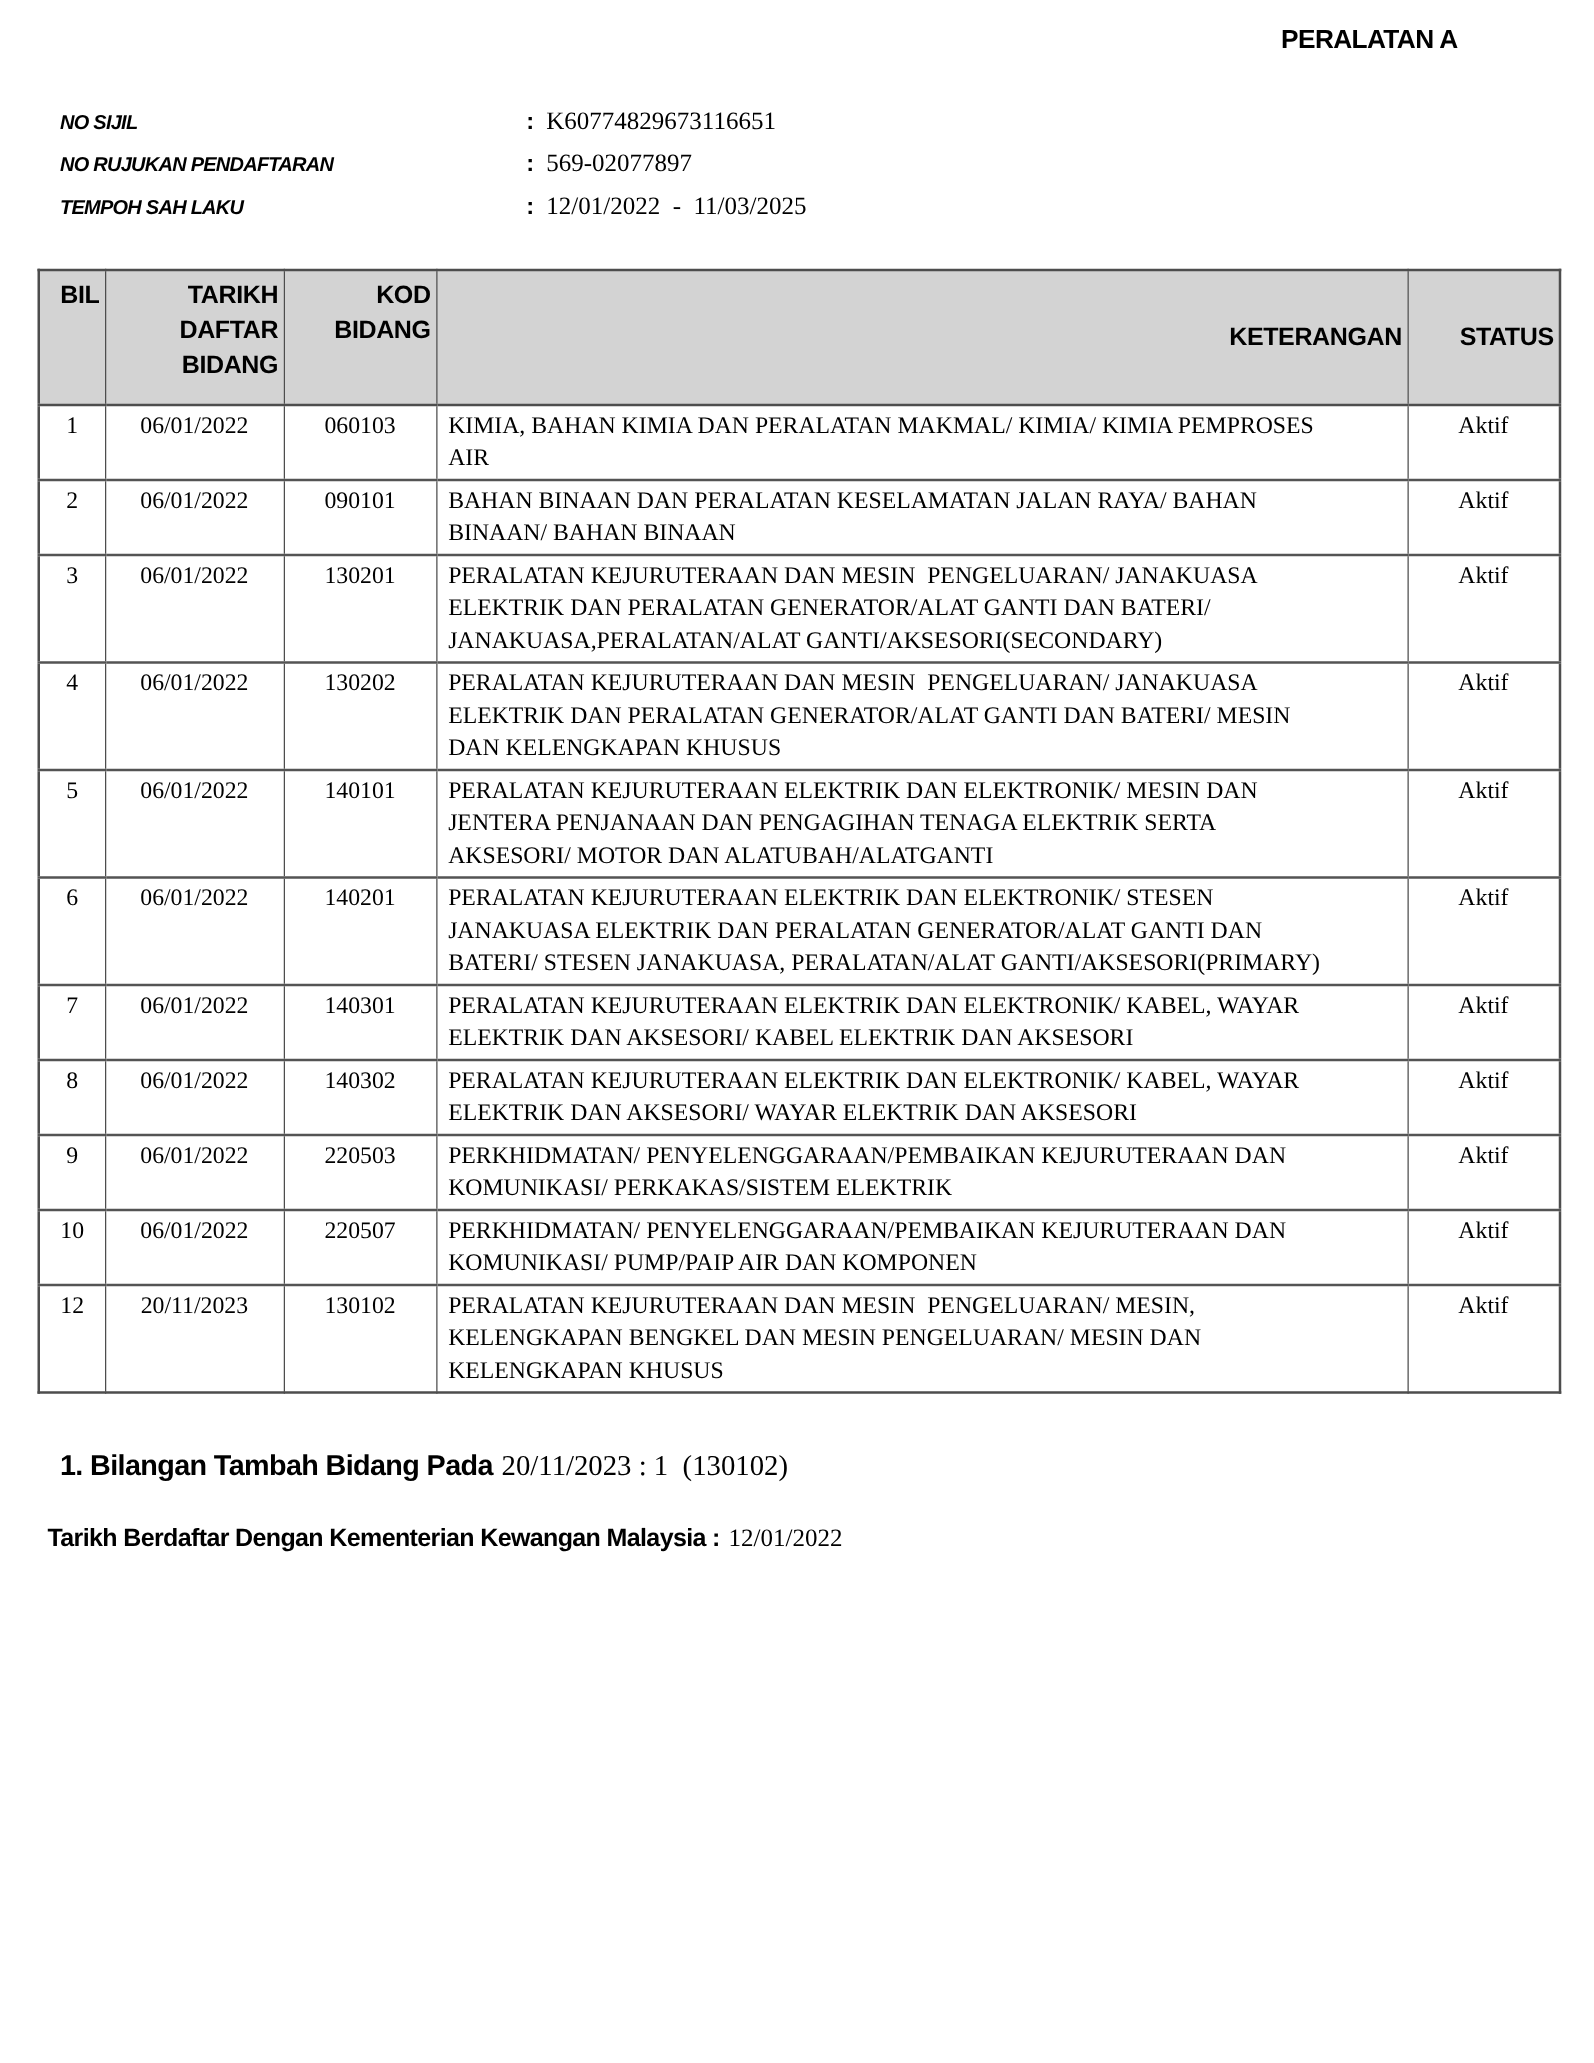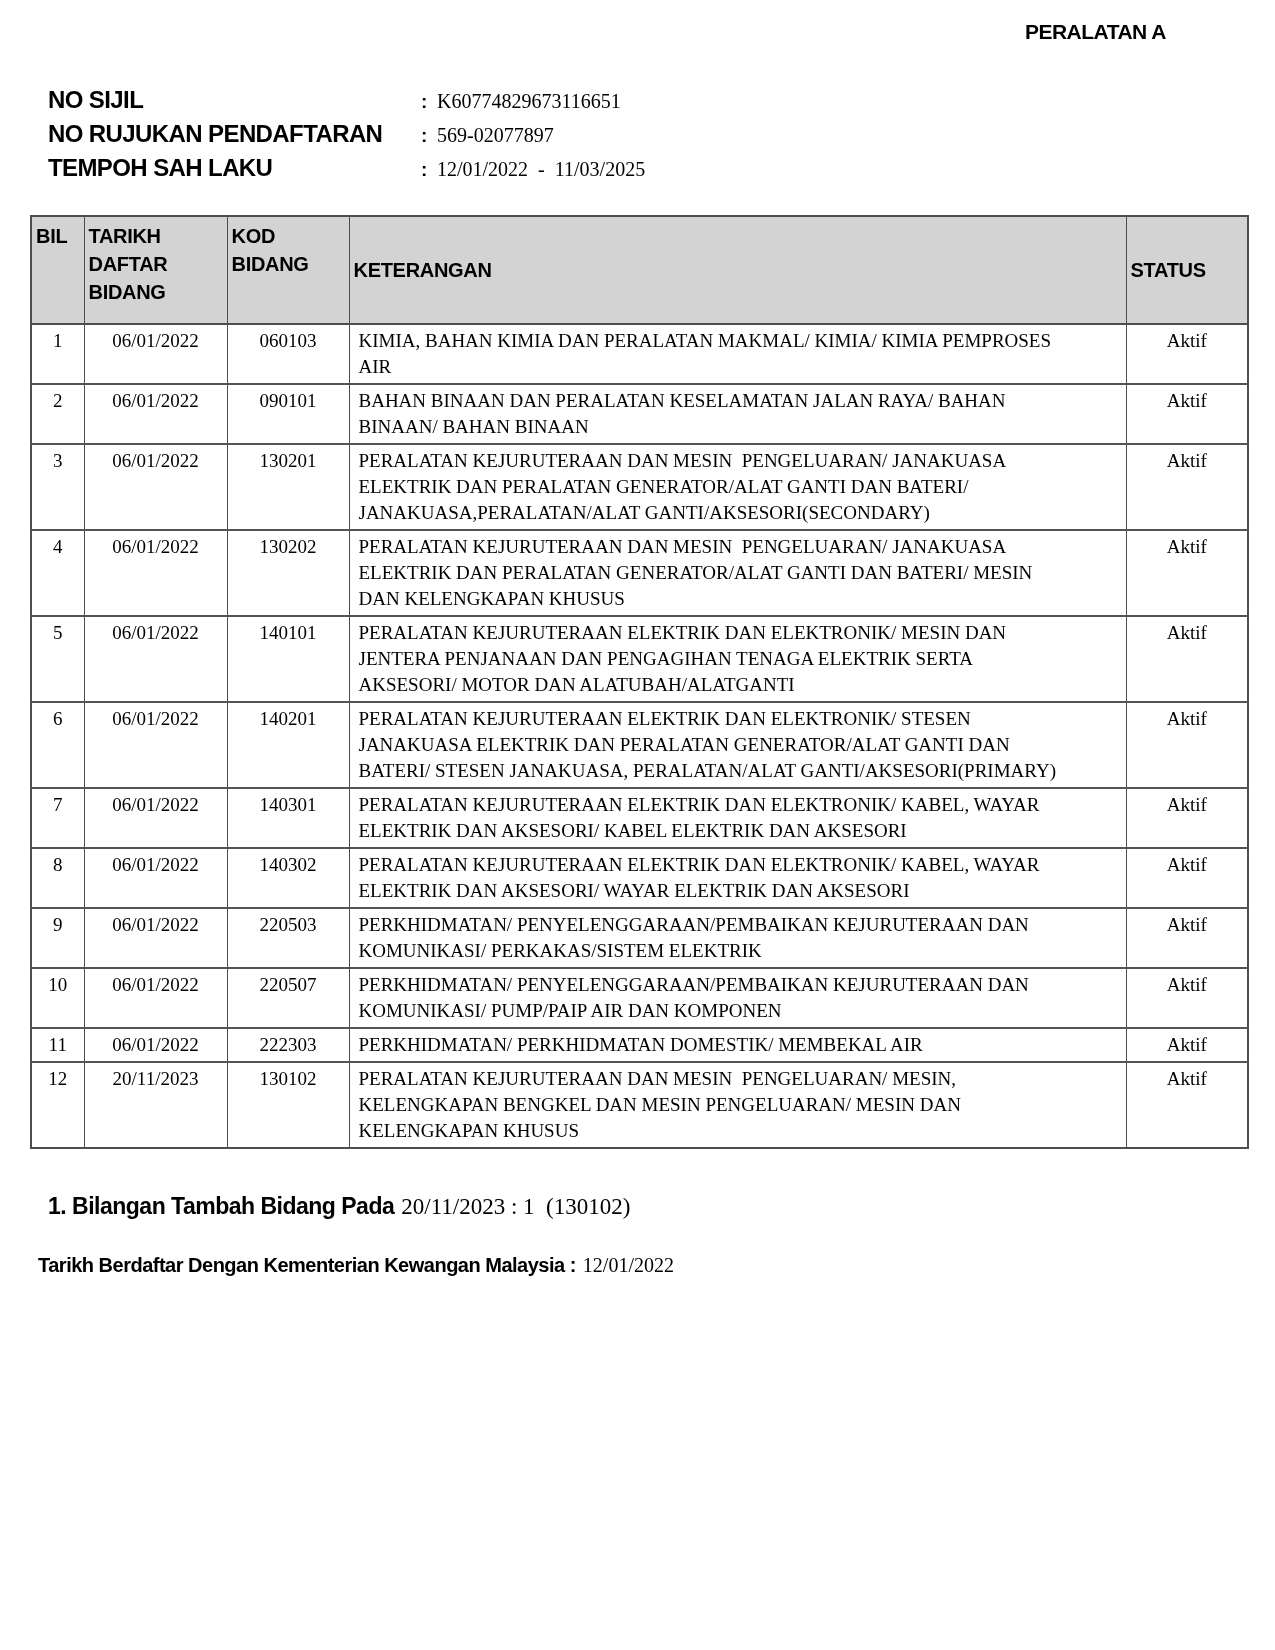--- a/index.html
+++ b/index.html
@@ -34,22 +34,23 @@
   }
   .info-row {
     display: flex;
     align-items: baseline;
     height: 24px;
     margin-bottom: 10px;
   }
   .info-label {
     flex: 0 0 373px;
     font-weight: bold;
-    font-size: 24px;
+    font-size: 16px;
     letter-spacing: -0.6px;
+    font-style: italic;
   }
   .info-colon {
     flex: 0 0 16px;
     font-weight: bold;
     font-size: 19px;
   }
   .info-value {
     font-family: "Liberation Serif", serif;
     font-size: 20px;
     white-space: pre;
@@ -65,21 +66,21 @@
   table.bidang th {
     background: #d3d3d3;
     font-weight: bold;
     font-size: 20px;
     line-height: 28px;
     letter-spacing: -0.3px;
     border-left: 1px solid #4d4d4d;
     border-bottom: 2px solid #4d4d4d;
     padding: 5px 4px;
     height: 96px;
-    text-align: left;
+    text-align: right;
   }
   table.bidang th.v-top { vertical-align: top; }
   table.bidang th.v-mid { vertical-align: middle; }
   table.bidang td {
     font-family: "Liberation Serif", serif;
     font-size: 19px;
     line-height: 26px;
     vertical-align: top;
     border-left: 1px solid #4d4d4d;
     border-top: 2px solid #545454;
@@ -235,27 +236,20 @@
     </tr>
 
     <tr>
       <td class="c-bil">10</td>
       <td class="c-tarikh">06/01/2022</td>
       <td class="c-kod">220507</td>
       <td class="c-ket">PERKHIDMATAN/ PENYELENGGARAAN/PEMBAIKAN KEJURUTERAAN DAN KOMUNIKASI/ PUMP/PAIP AIR DAN KOMPONEN</td>
       <td class="c-status">Aktif</td>
     </tr>
 
-    <tr>
-      <td class="c-bil">11</td>
-      <td class="c-tarikh">06/01/2022</td>
-      <td class="c-kod">222303</td>
-      <td class="c-ket">PERKHIDMATAN/ PERKHIDMATAN DOMESTIK/ MEMBEKAL AIR</td>
-      <td class="c-status">Aktif</td>
-    </tr>
 
     <tr>
       <td class="c-bil">12</td>
       <td class="c-tarikh">20/11/2023</td>
       <td class="c-kod">130102</td>
       <td class="c-ket">PERALATAN KEJURUTERAAN DAN MESIN  PENGELUARAN/ MESIN, KELENGKAPAN BENGKEL DAN MESIN PENGELUARAN/ MESIN DAN KELENGKAPAN KHUSUS</td>
       <td class="c-status">Aktif</td>
     </tr>
   </tbody>
   </table>

